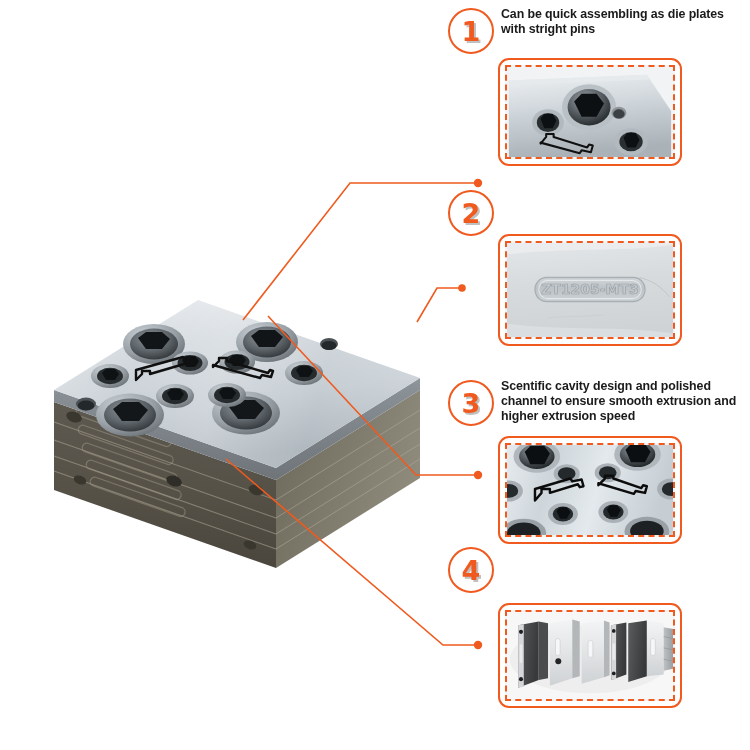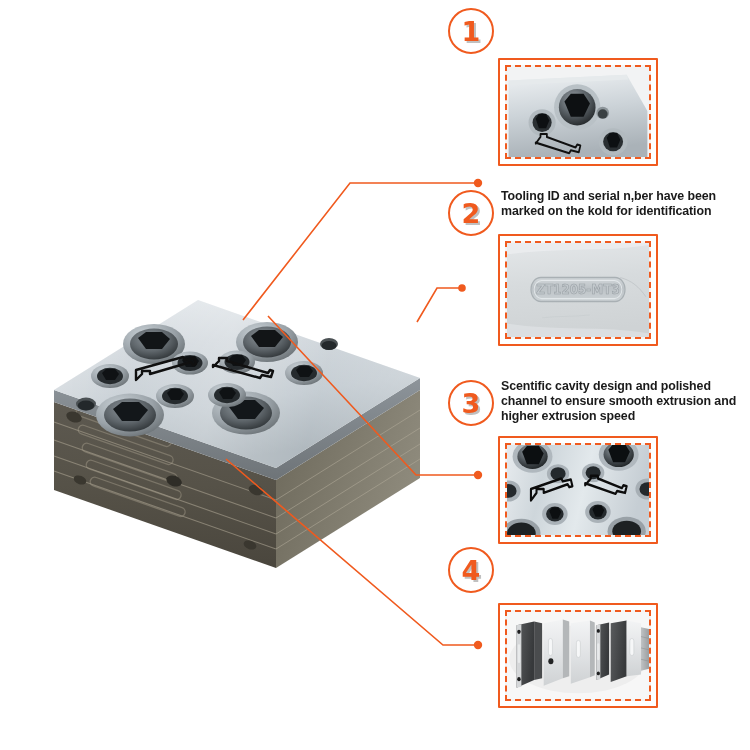--- a/index.html
+++ b/index.html
@@ -37,22 +37,22 @@
     letter-spacing:0;
   }
   .co-text{
     margin-left:58px;padding-top:1px;
     font-size:12.4px;font-weight:bold;color:#1a1a1a;
     line-height:1.22;letter-spacing:-0.1px;
   }
 
   
   .thumb{
-    position:relative;margin-left:55px;width:160px;
-    border:2.5px solid #F05A1E;border-radius:1px;box-sizing:border-box;
+    position:relative;margin-left:55px;width:184px;
+    border:2.5px solid #F05A1E;border-radius:11px;box-sizing:border-box;
     padding:5px;background:#fff;
   }
   .thumb-inner{
     position:relative;width:100%;height:100%;
     border:2.5px dashed #F05A1E;box-sizing:border-box;
     overflow:hidden;background:#f4f4f4;
   }
   .thumb-inner svg{display:block;width:100%;height:100%;}
 
   .h1{height:108px;}
@@ -236,20 +236,21 @@
       <circle cx="478" cy="475" r="4.2"></circle>
       <circle cx="478" cy="645" r="4.2"></circle>
     </g>
   </svg>
 
   <div class="callout" style="top:6px;">
     <div class="co-head">
       <div class="badge">
         <span class="badge-num">1</span>
       </div>
+      <div class="co-text">Can be quick assembling as die plates with stright pins</div>
     </div>
     <div class="thumb h1">
       <div class="thumb-inner">
         <svg viewBox="0 0 178 94" preserveAspectRatio="none" xmlns="http://www.w3.org/2000/svg">
           <defs>
             <linearGradient id="t1bg" x1="0" y1="0" x2="0.2" y2="1">
               <stop offset="0" stop-color="#eef1f3"></stop>
                 <stop offset="0.5" stop-color="#ccd3d8"></stop>
               <stop offset="1" stop-color="#aab2b8"></stop>
             </linearGradient>
@@ -283,21 +284,20 @@
         </svg>
       </div>
     </div>
   </div>
 
   <div class="callout" style="top:188px;">
     <div class="co-head" style="min-height:46px;">
       <div class="badge">
         <span class="badge-num">2</span>
       </div>
-      <div class="co-text">Tooling ID and serial n,ber have been marked on the kold for identification</div>
     </div>
     <div class="thumb h2">
       <div class="thumb-inner">
         <svg viewBox="0 0 178 98" preserveAspectRatio="none" xmlns="http://www.w3.org/2000/svg">
           <defs>
             <linearGradient id="t2bg" x1="0" y1="0" x2="0.15" y2="1">
               <stop offset="0" stop-color="#e4e7e9"></stop>
                 <stop offset="0.45" stop-color="#d7dbdd"></stop>
               <stop offset="1" stop-color="#cfd3d5"></stop>
             </linearGradient>

